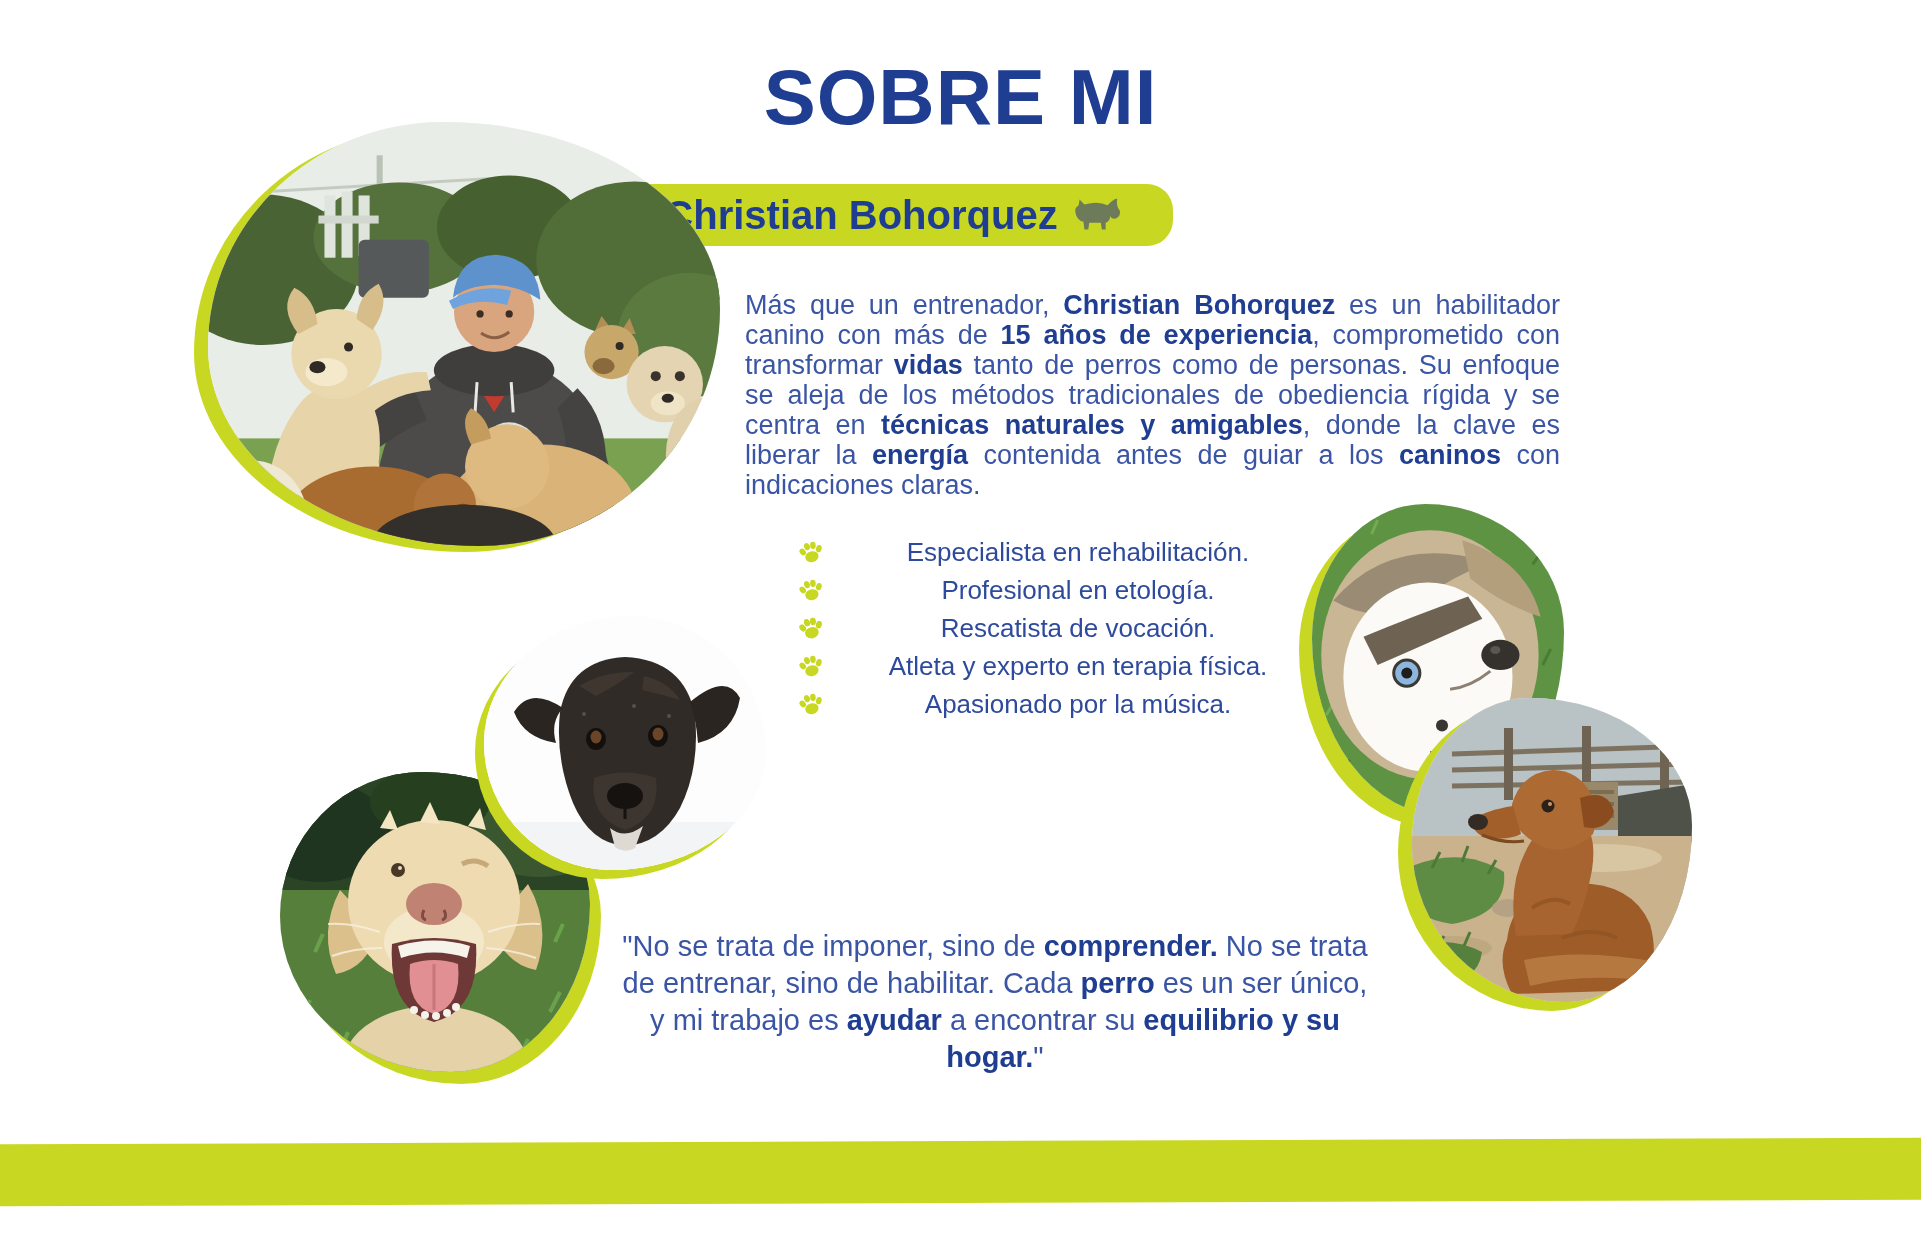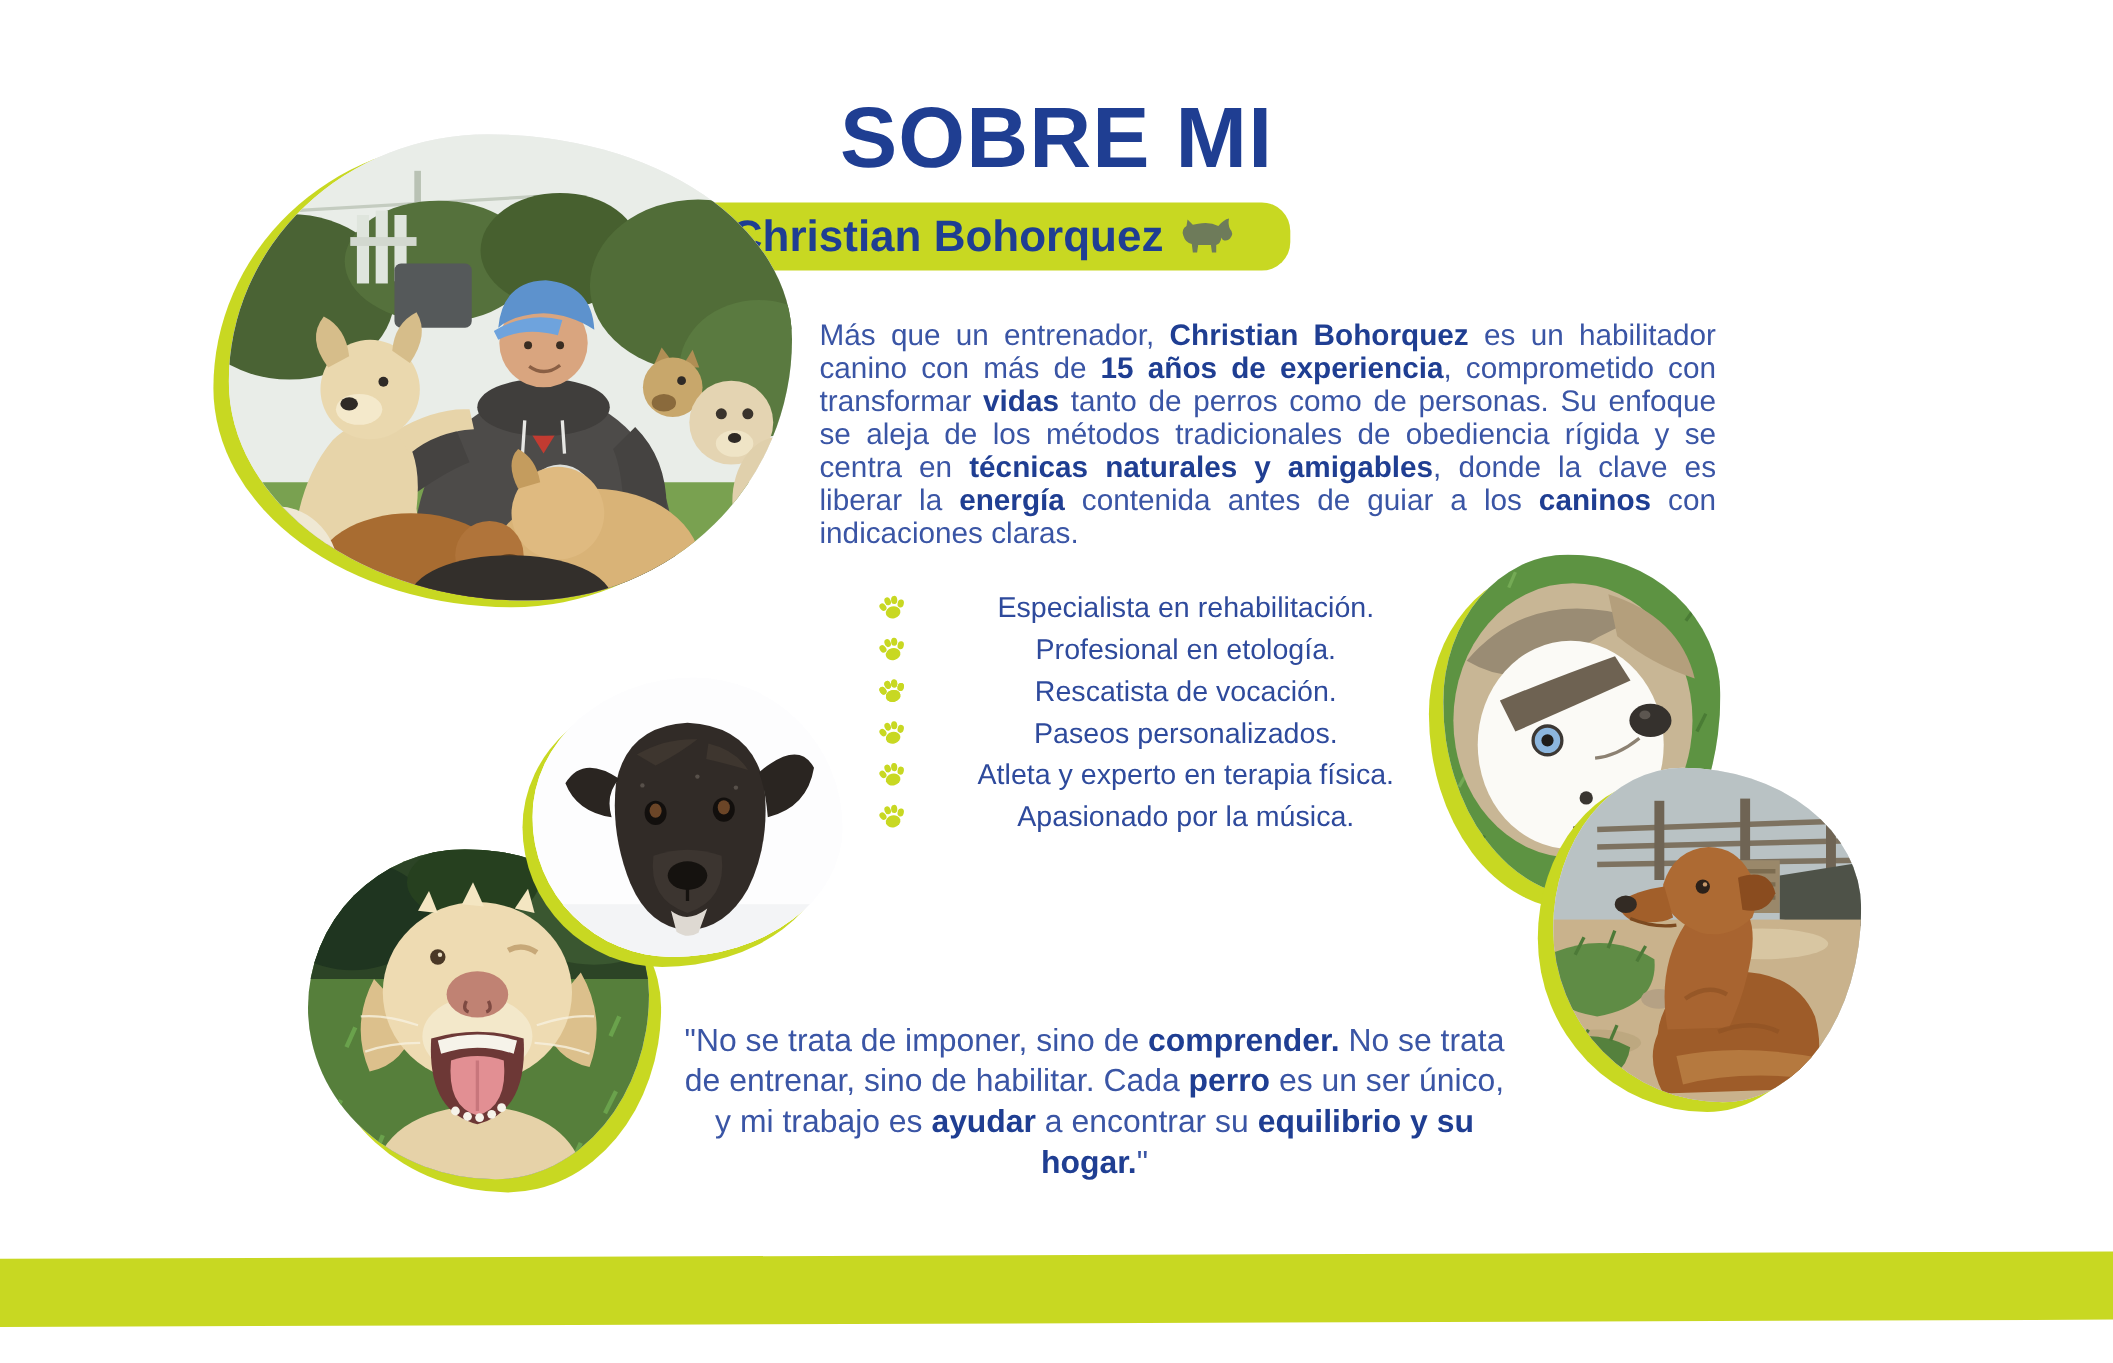--- a/index.html
+++ b/index.html
@@ -8,21 +8,21 @@
     --blue-text:#3a55a5;
   }
   *{margin:0;padding:0;box-sizing:border-box;}
   html,body{background:#ffffff;}
   body{font-family:"Liberation Sans","DejaVu Sans",sans-serif;}
   .page{
     position:relative;width:1921px;height:1239px;background:#ffffff;overflow:hidden;
   }
   .page-title{
     position:absolute;top:52px;left:0;width:100%;text-align:center;
-    font-size:78px;font-weight:800;letter-spacing:1px;color:var(--blue-dark,#1f3e92);margin-top:28px;
+    font-size:78px;font-weight:800;letter-spacing:1px;color:var(--blue-dark,#1f3e92);
   }
   
   .badge{
     position:absolute;left:545px;top:184px;width:628px;height:62px;z-index:1;
     background:var(--lime,#c8d822);border-radius:26px;
     display:flex;align-items:center;justify-content:center;gap:10px;
     padding-left:70px;
   }
   .badge .badge-label{
     font-size:40px;font-weight:700;color:var(--blue-dark,#1f3e92);white-space:nowrap;
@@ -376,32 +376,20 @@
     <li>
       <span class="paw"><svg viewBox="0 0 24 24">
             <g style="fill:var(--lime,#c8d822)">
               <ellipse cx="12" cy="15.5" rx="6.2" ry="5"></ellipse>
               <ellipse cx="4.8" cy="9.2" rx="2.6" ry="3.4" transform="rotate(-25 4.8 9.2)"></ellipse>
               <ellipse cx="9.8" cy="5.4" rx="2.6" ry="3.4" transform="rotate(-8 9.8 5.4)"></ellipse>
               <ellipse cx="15.4" cy="5.6" rx="2.6" ry="3.4" transform="rotate(10 15.4 5.6)"></ellipse>
               <ellipse cx="20" cy="9.8" rx="2.6" ry="3.4" transform="rotate(28 20 9.8)"></ellipse>
             </g>
           </svg></span>
-      <span>Paseos personalizados.</span>
-    </li>
-    <li>
-      <span class="paw"><svg viewBox="0 0 24 24">
-            <g style="fill:var(--lime,#c8d822)">
-              <ellipse cx="12" cy="15.5" rx="6.2" ry="5"></ellipse>
-              <ellipse cx="4.8" cy="9.2" rx="2.6" ry="3.4" transform="rotate(-25 4.8 9.2)"></ellipse>
-              <ellipse cx="9.8" cy="5.4" rx="2.6" ry="3.4" transform="rotate(-8 9.8 5.4)"></ellipse>
-              <ellipse cx="15.4" cy="5.6" rx="2.6" ry="3.4" transform="rotate(10 15.4 5.6)"></ellipse>
-              <ellipse cx="20" cy="9.8" rx="2.6" ry="3.4" transform="rotate(28 20 9.8)"></ellipse>
-            </g>
-          </svg></span>
       <span>Atleta y experto en terapia física.</span>
     </li>
     <li>
       <span class="paw"><svg viewBox="0 0 24 24">
             <g style="fill:var(--lime,#c8d822)">
               <ellipse cx="12" cy="15.5" rx="6.2" ry="5"></ellipse>
               <ellipse cx="4.8" cy="9.2" rx="2.6" ry="3.4" transform="rotate(-25 4.8 9.2)"></ellipse>
               <ellipse cx="9.8" cy="5.4" rx="2.6" ry="3.4" transform="rotate(-8 9.8 5.4)"></ellipse>
               <ellipse cx="15.4" cy="5.6" rx="2.6" ry="3.4" transform="rotate(10 15.4 5.6)"></ellipse>
               <ellipse cx="20" cy="9.8" rx="2.6" ry="3.4" transform="rotate(28 20 9.8)"></ellipse>

